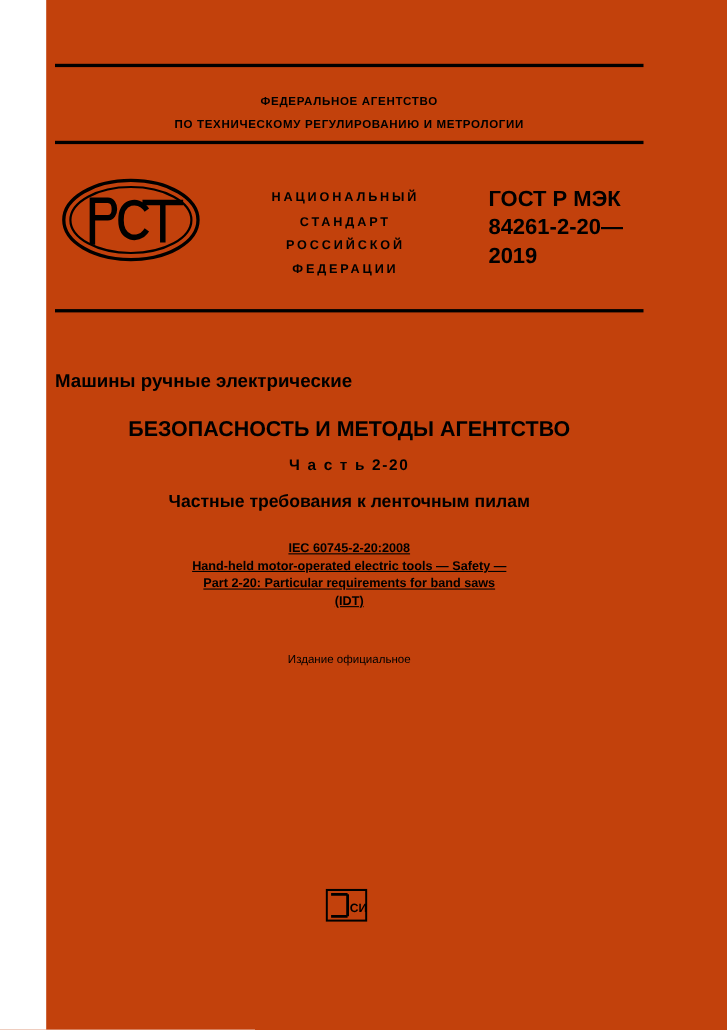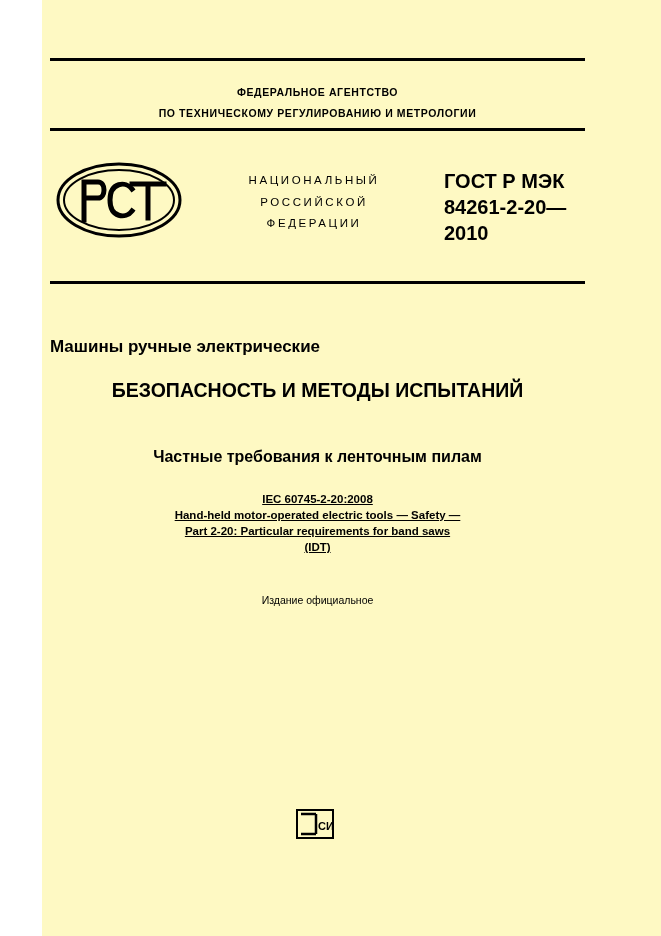--- a/index.html
+++ b/index.html
@@ -14,21 +14,21 @@
     color: #000000;
     position: relative;
     overflow: hidden;
   }
   .page {
     position: absolute;
     left: 0;
     top: 0;
     width: 661px;
     height: 936px;
-    background: #fef9c3;
+    background: #c2410c;
   }
   .sidebar-left {
     position: absolute;
     left: 0;
     top: 0;
     width: 42px;
     height: 936px;
     background: #ffffff;
   }
   .content {
@@ -80,21 +80,21 @@
   }
   .emblem svg { display: block; }
 
   .nat-standard {
     position: absolute;
     left: 160px;
     top: 170px;
     width: 220px;
     text-align: center;
     font-size: 11.5px;
-    font-weight: 400;
+    font-weight: 700;
     line-height: 21.5px;
     letter-spacing: 2.6px;
   }
   .gost-code {
     position: absolute;
     left: 400px;
     top: 168px;
     width: 190px;
     font-size: 20px;
     font-weight: 700;
@@ -224,34 +224,36 @@
         <path d="M30 22 L30 60 M30 22 L44 22 C52 22 52 38 44 38 L30 38" fill="none" stroke="#000" stroke-width="5" stroke-linecap="square"></path>
 
         <path d="M78 29 C72 21 56 22 56 40 C56 58 72 59 78 51" fill="none" stroke="#000" stroke-width="5" stroke-linecap="square"></path>
 
         <path d="M78 24 L110 24 M94 24 L94 58" fill="none" stroke="#000" stroke-width="5" stroke-linecap="square"></path>
       </svg>
     </div>
 
     <div class="nat-standard">
       <div>НАЦИОНАЛЬНЫЙ</div>
+      <div>СТАНДАРТ</div>
       <div>РОССИЙСКОЙ</div>
       <div>ФЕДЕРАЦИИ</div>
     </div>
 
     <div class="gost-code">
       <div>ГОСТ Р МЭК</div>
       <div>84261-2-20—</div>
-      <div>2010</div>
+      <div>2019</div>
     </div>
 
     <div class="rule-mid"></div>
 
     <div class="title-1">Машины ручные электрические</div>
-    <div class="title-2">БЕЗОПАСНОСТЬ И МЕТОДЫ ИСПЫТАНИЙ</div>
+    <div class="title-2">БЕЗОПАСНОСТЬ И МЕТОДЫ АГЕНТСТВО</div>
+    <div class="title-3">Ч а с т ь  2-20</div>
     <div class="title-4">Частные требования к ленточным пилам</div>
 
     <div class="iec-block">
       <div>IEC 60745-2-20:2008</div>
       <div>Hand-held motor-operated electric tools — Safety —</div>
       <div>Part 2-20: Particular requirements for band saws</div>
       <div>(IDT)</div>
     </div>
 
     <div class="official">Издание официальное</div>

